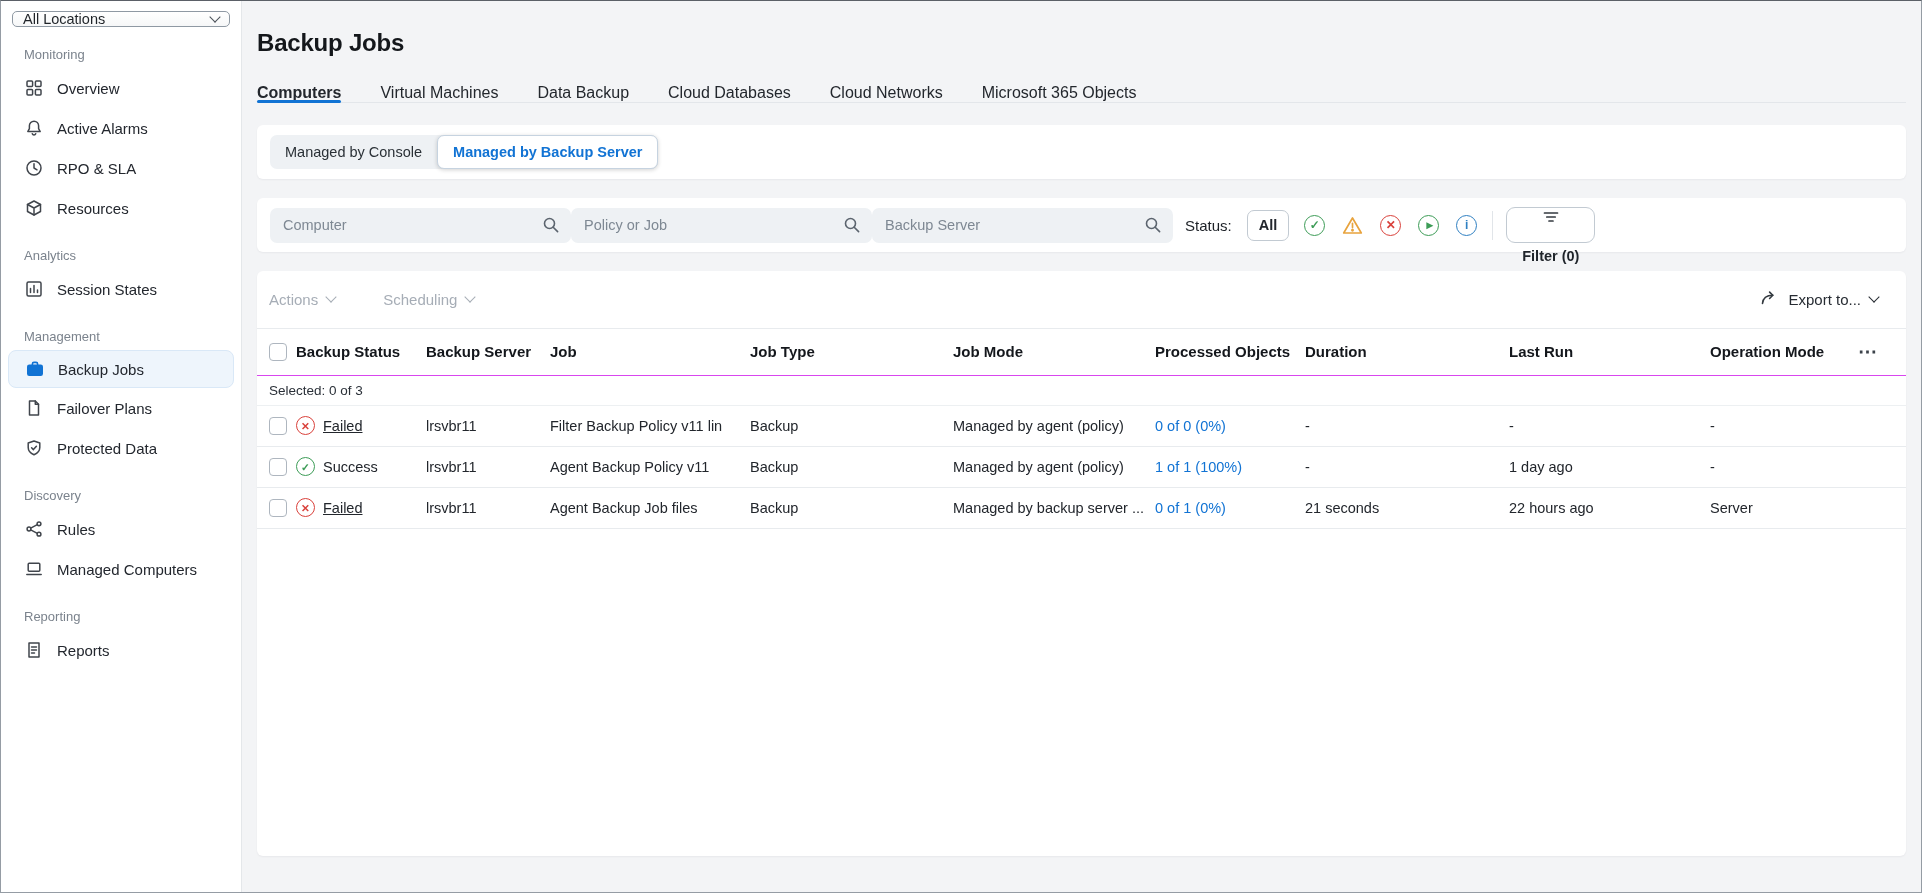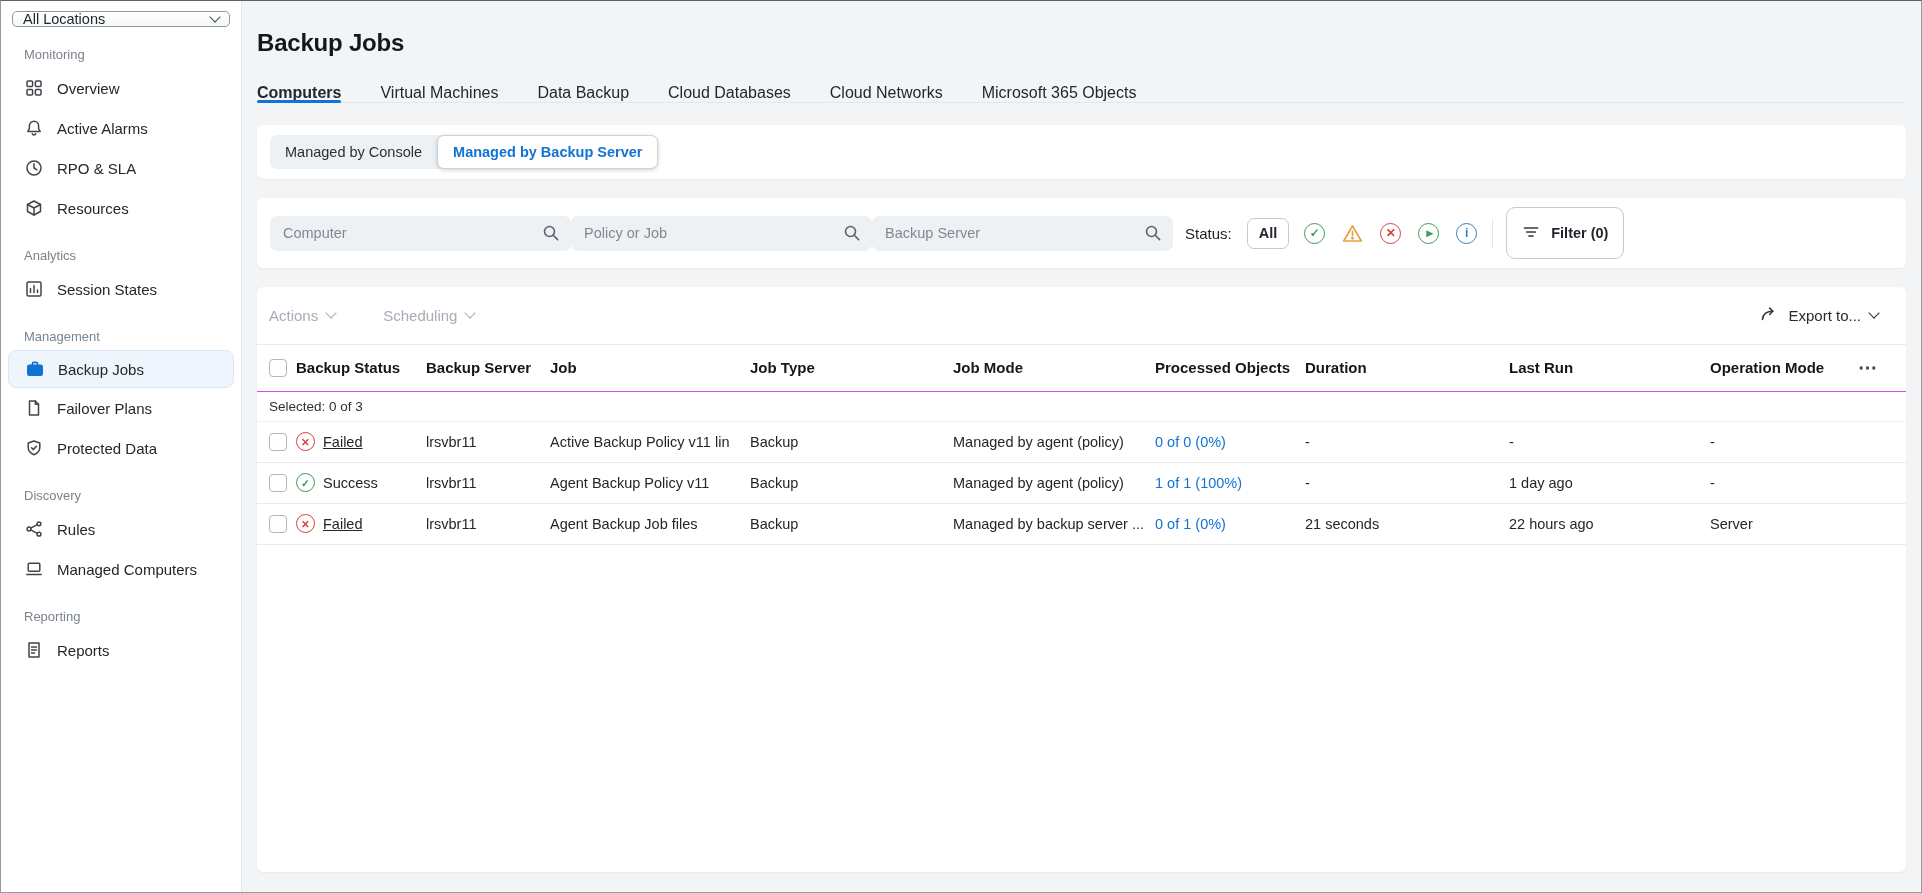--- a/index.html
+++ b/index.html
@@ -68,22 +68,22 @@
     display:flex; align-items:center; cursor:pointer;
   }
   .sticons { display:flex; align-items:center; gap:13px; margin-left:13px; }
   .sticon { width:25px; height:25px; display:flex; align-items:center; justify-content:center; cursor:pointer; }
   .ring { width:21px; height:21px; border:1.6px solid currentColor; border-radius:50%;
           display:flex; align-items:center; justify-content:center; font-size:12px; font-weight:700; }
   .c-success { color:#3d9c57; } .c-error { color:#d9413b; } .c-info { color:#2f80c2; }
   .ring .play { font-size:8.5px; margin-left:2px; }
   .vdiv { width:1px; height:29px; background:#e1e5e9; margin:0 13px; }
   .filter-btn {
-    height:52px; padding:0 15px; border:1px solid #c2cad2; border-radius:9px; background:#fff;
-    display:flex; align-items:center; gap:11px; font-size:14.5px; font-weight:700; color:#1f242a; cursor:pointer;
+    height:36px; padding:0 15px; border:1px solid #c2cad2; border-radius:9px; background:#fff;
+    display:flex; align-items:center; gap:19px; font-size:14.5px; font-weight:700; color:#1f242a; cursor:pointer;flex-direction:column;
   }
 
   
   .table-card { margin-top:19px; height:585px; overflow:hidden; }
   .toolbar { height:58px; display:flex; align-items:center; padding:0 28px 0 12px; border-bottom:1px solid #e8ebee; }
   .tb-btn { display:flex; align-items:center; gap:9px; font-size:15px; }
   .tb-disabled { color:#a6adb6; cursor:default; }
   .tb-sched { margin-left:48px; }
   .chev { width:8px; height:8px; border-right:1.6px solid currentColor; border-bottom:1.6px solid currentColor;
           transform:rotate(45deg); margin-top:-5px; display:inline-block; }
@@ -385,21 +385,21 @@
 
           <tr>
             <td class="cb-cell"><input type="checkbox" style=""></td>
             <td>
                 <span class="status-cell st-failed">
               <span class="st-ring"></span>
               <span class="st-label">Failed</span>
                 </span>
               </td>
             <td>lrsvbr11</td>
-            <td>Active Backup Policy v11 lin</td>
+            <td>Filter Backup Policy v11 lin</td>
             <td>Backup</td>
             <td>Managed by agent (policy)</td>
             <td><span class="lnk">0 of 0 (0%)</span></td>
             <td>-</td>
             <td>-</td>
             <td>-</td>
             <td></td>
           </tr>
 
           <tr>

